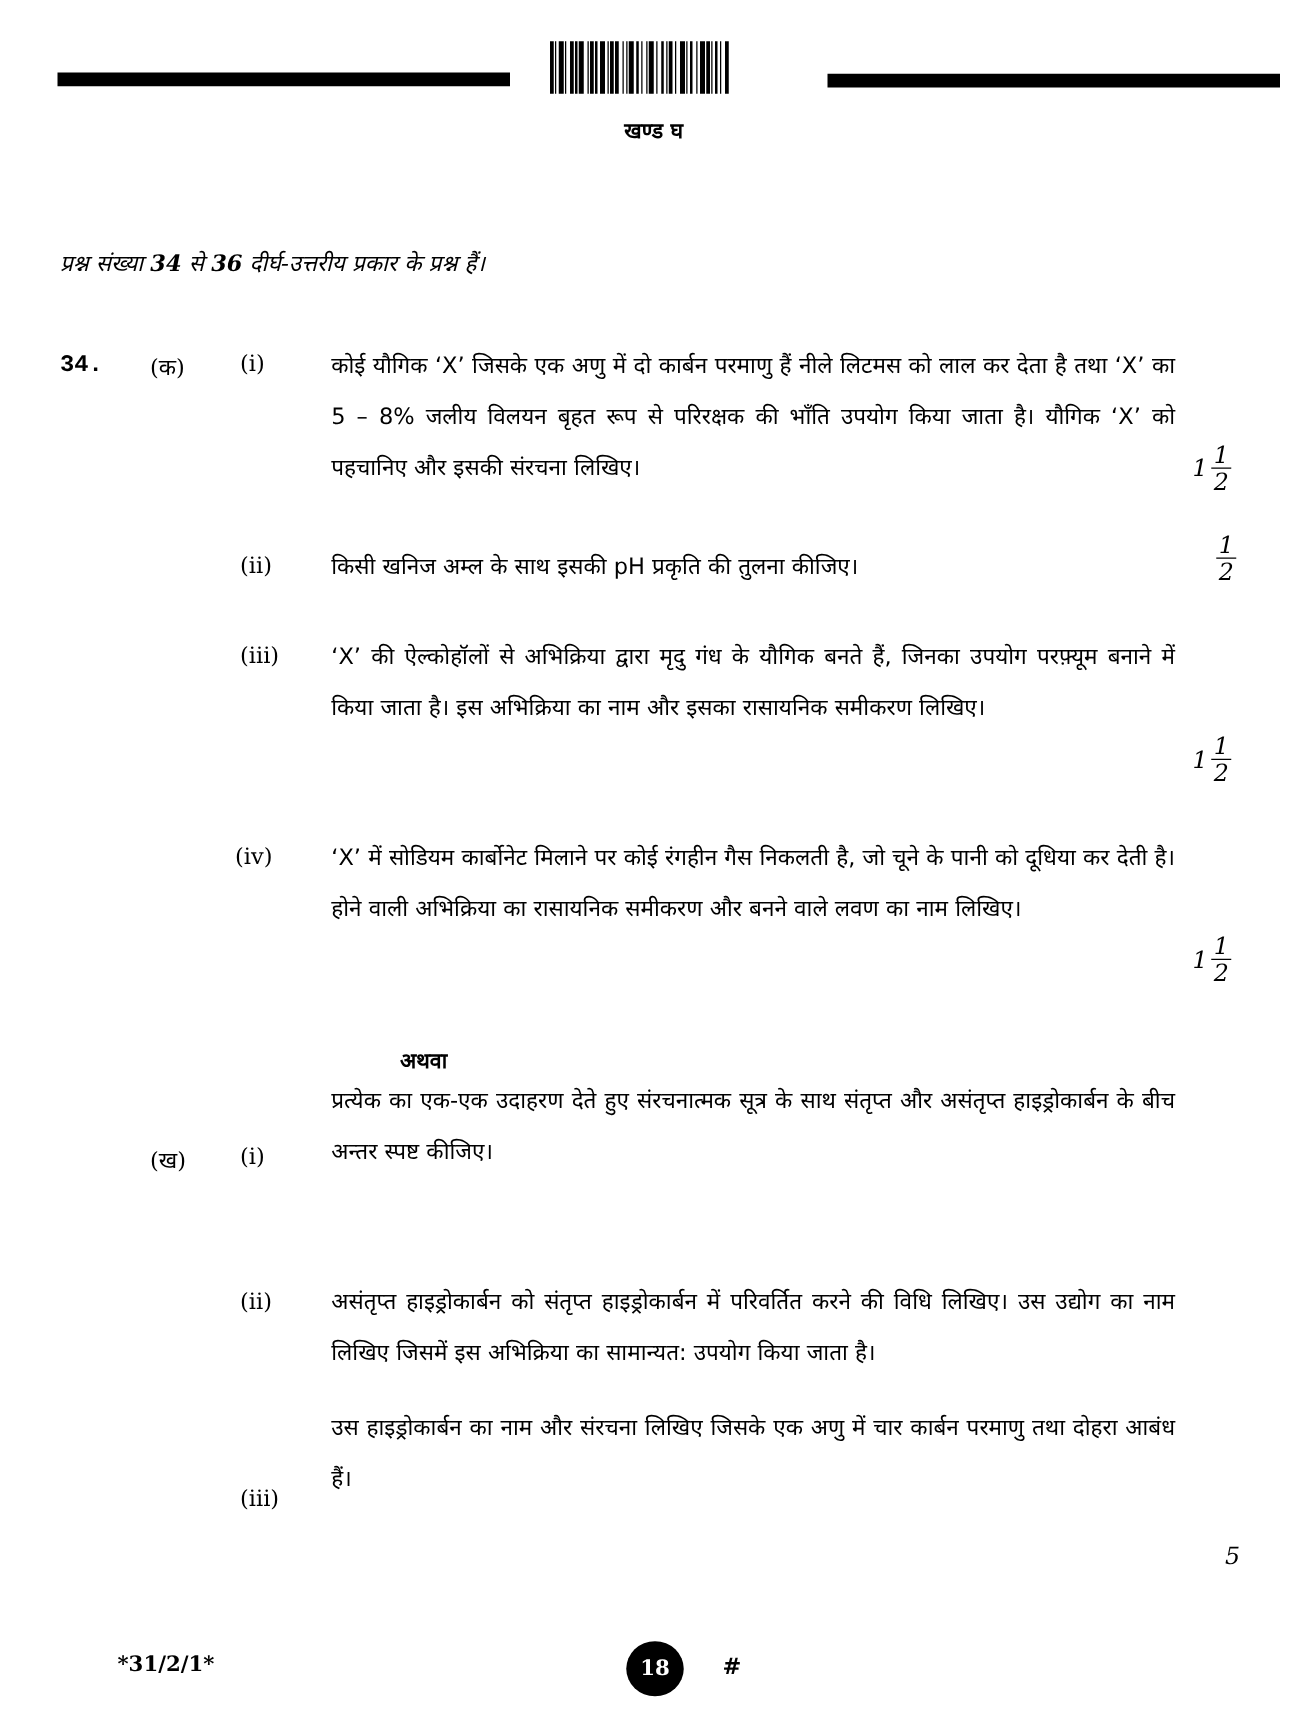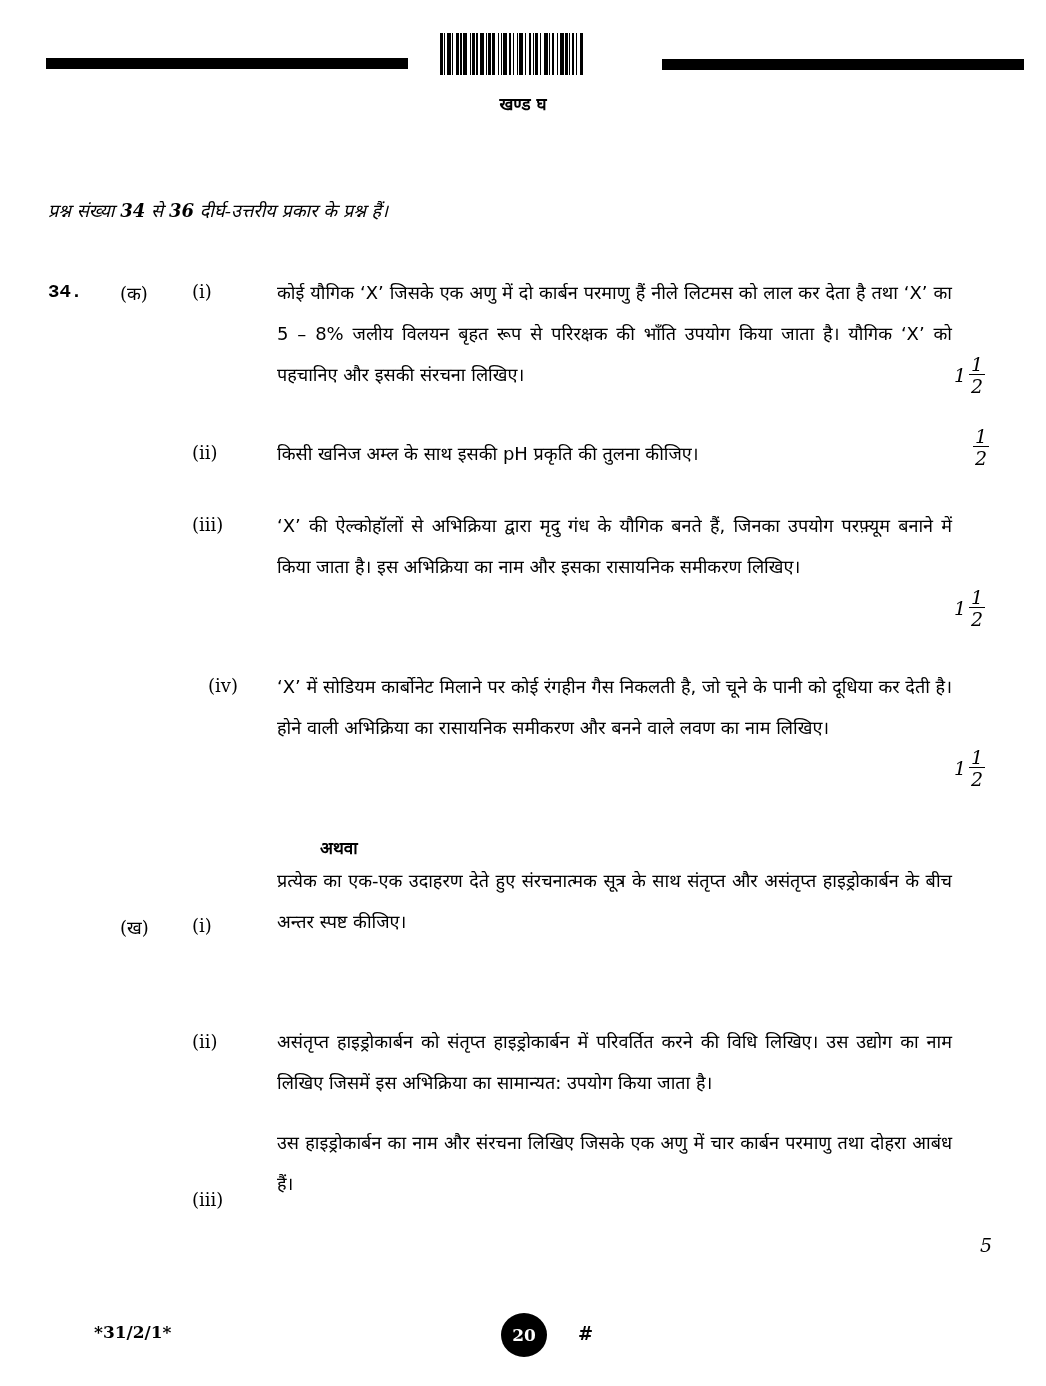--- a/index.html
+++ b/index.html
@@ -8,21 +8,21 @@
     font-family: "DejaVu Sans", sans-serif; color: #000;
   }
   .rule { position: absolute; height: 11px; background: #000; }
   .barcode { position: absolute; left: 440px; top: 33px; width: 192px; height: 42px; display: flex; align-items: stretch; }
   .barcode span { display: block; background: #000; height: 100%; }
   .section-title { position: absolute; left: 0; width: 1046px; top: 92px; text-align: center; font-weight: bold; font-size: 17px; }
   .instr { position: absolute; left: 48px; top: 198px; font-size: 18px; font-style: italic; text-align: right; }
   .instr b { font-family: "DejaVu Serif", serif; font-weight: bold; }
   .qnum { position: absolute; font-family: Liberation Mono, monospace; font-weight: bold; font-size: 19px; }
   .label { position: absolute; font-family: "DejaVu Serif", serif; font-size: 18px; }
-  .para { position: absolute; left: 265px; width: 675px; font-size: 18px; line-height: 41px; text-align: justify; margin-left: 12px; }
+  .para { position: absolute; left: 265px; width: 675px; font-size: 18px; line-height: 41px; text-align: justify; }
   .marks { position: absolute; font-family: "DejaVu Serif", serif; font-style: italic; font-size: 19px; display: flex; align-items: center; }
   .frac { display: inline-flex; flex-direction: column; align-items: center; margin-left: 3px; line-height: 18px; }
   .frac .num { border-bottom: 1.5px solid #000; padding: 0 2px 1px 2px; }
   .frac .den { padding-top: 2px; }
   .athva { position: absolute; left: 320px; top: 836px; font-weight: bold; font-size: 17px; }
   .footer-code { position: absolute; left: 48px; top: 1322px; font-family: "DejaVu Serif", serif; font-weight: bold; font-size: 17px; margin-left: 46px; }
   .page-badge { position: absolute; left: 501px; top: 1313px; width: 46px; height: 44px; border-radius: 50%; background: #000; color: #fff; font-family: "DejaVu Serif", serif; font-weight: bold; font-size: 17px; display: flex; align-items: center; justify-content: center; }
   .hash { position: absolute; left: 578px; top: 1323px; font-family: "DejaVu Serif", serif; font-weight: bold; font-size: 18px; }
 </style>
 </head>
@@ -133,21 +133,21 @@
 <div class="label" style="left:192px; top:514px;">(iii)</div>
 <div class="para" style="top:505px; text-align-last:left;">‘X’ की ऐल्कोहॉलों से अभिक्रिया द्वारा मृदु गंध के यौगिक बनते हैं, जिनका उपयोग परफ़्यूम बनाने में किया जाता है। इस अभिक्रिया का नाम और इसका रासायनिक समीकरण लिखिए।</div>
 <div class="marks" style="left:954px; top:588px;">
   <span>1</span>
   <span class="frac">
       <span class="num">1</span>
       <span class="den">2</span>
     </span>
 </div>
 
-<div class="label" style="left:208px; top:675px;">(iv)</div>
+<div class="label" style="left:188px; top:675px;">(iv)</div>
 <div class="para" style="top:666px; text-align-last:left;">‘X’ में सोडियम कार्बोनेट मिलाने पर कोई रंगहीन गैस निकलती है, जो चूने के पानी को दूधिया कर देती है। होने वाली अभिक्रिया का रासायनिक समीकरण और बनने वाले लवण का नाम लिखिए।</div>
 <div class="marks" style="left:954px; top:748px;">
   <span>1</span>
   <span class="frac">
       <span class="num">1</span>
       <span class="den">2</span>
     </span>
 </div>
 
 <div class="athva">अथवा</div>
@@ -158,15 +158,15 @@
 
 <div class="label" style="left:192px; top:1031px;">(ii)</div>
 <div class="para" style="top:1021px; text-align-last:left;">असंतृप्त हाइड्रोकार्बन को संतृप्त हाइड्रोकार्बन में परिवर्तित करने की विधि लिखिए। उस उद्योग का नाम लिखिए जिसमें इस अभिक्रिया का सामान्यत: उपयोग किया जाता है।</div>
 
 <div class="label" style="left:192px; top:1189px;">(iii)</div>
 <div class="para" style="top:1122px; text-align-last:left;">उस हाइड्रोकार्बन का नाम और संरचना लिखिए जिसके एक अणु में चार कार्बन परमाणु तथा दोहरा आबंध हैं।</div>
 <div class="marks" style="left:980px; top:1234px;">5</div>
 
 <div class="footer-code">*31/2/1*</div>
 <div class="page-badge">
-    <span>20</span>
+    <span>18</span>
   </div>
 <div class="hash">#</div>
 
 </body></html>

